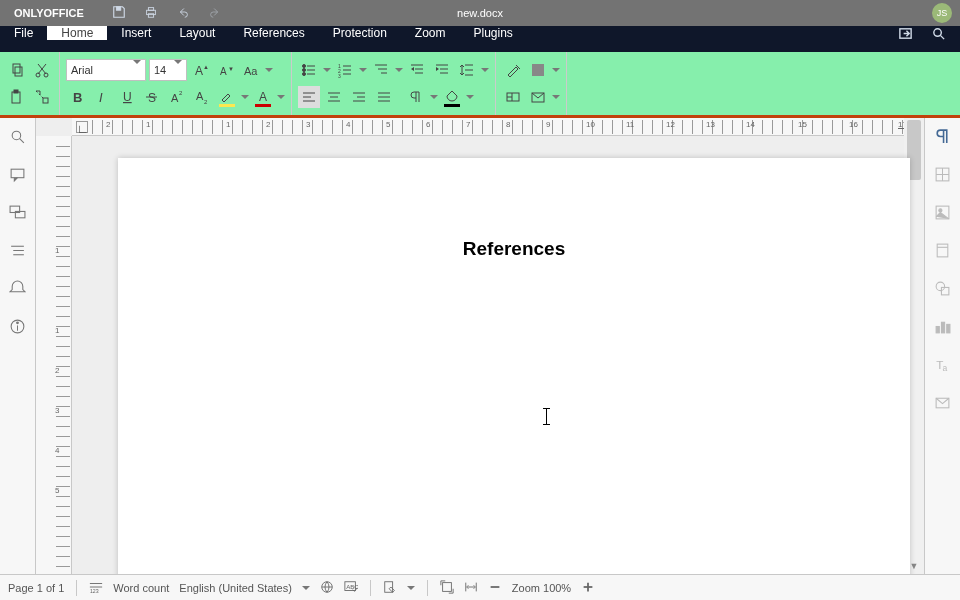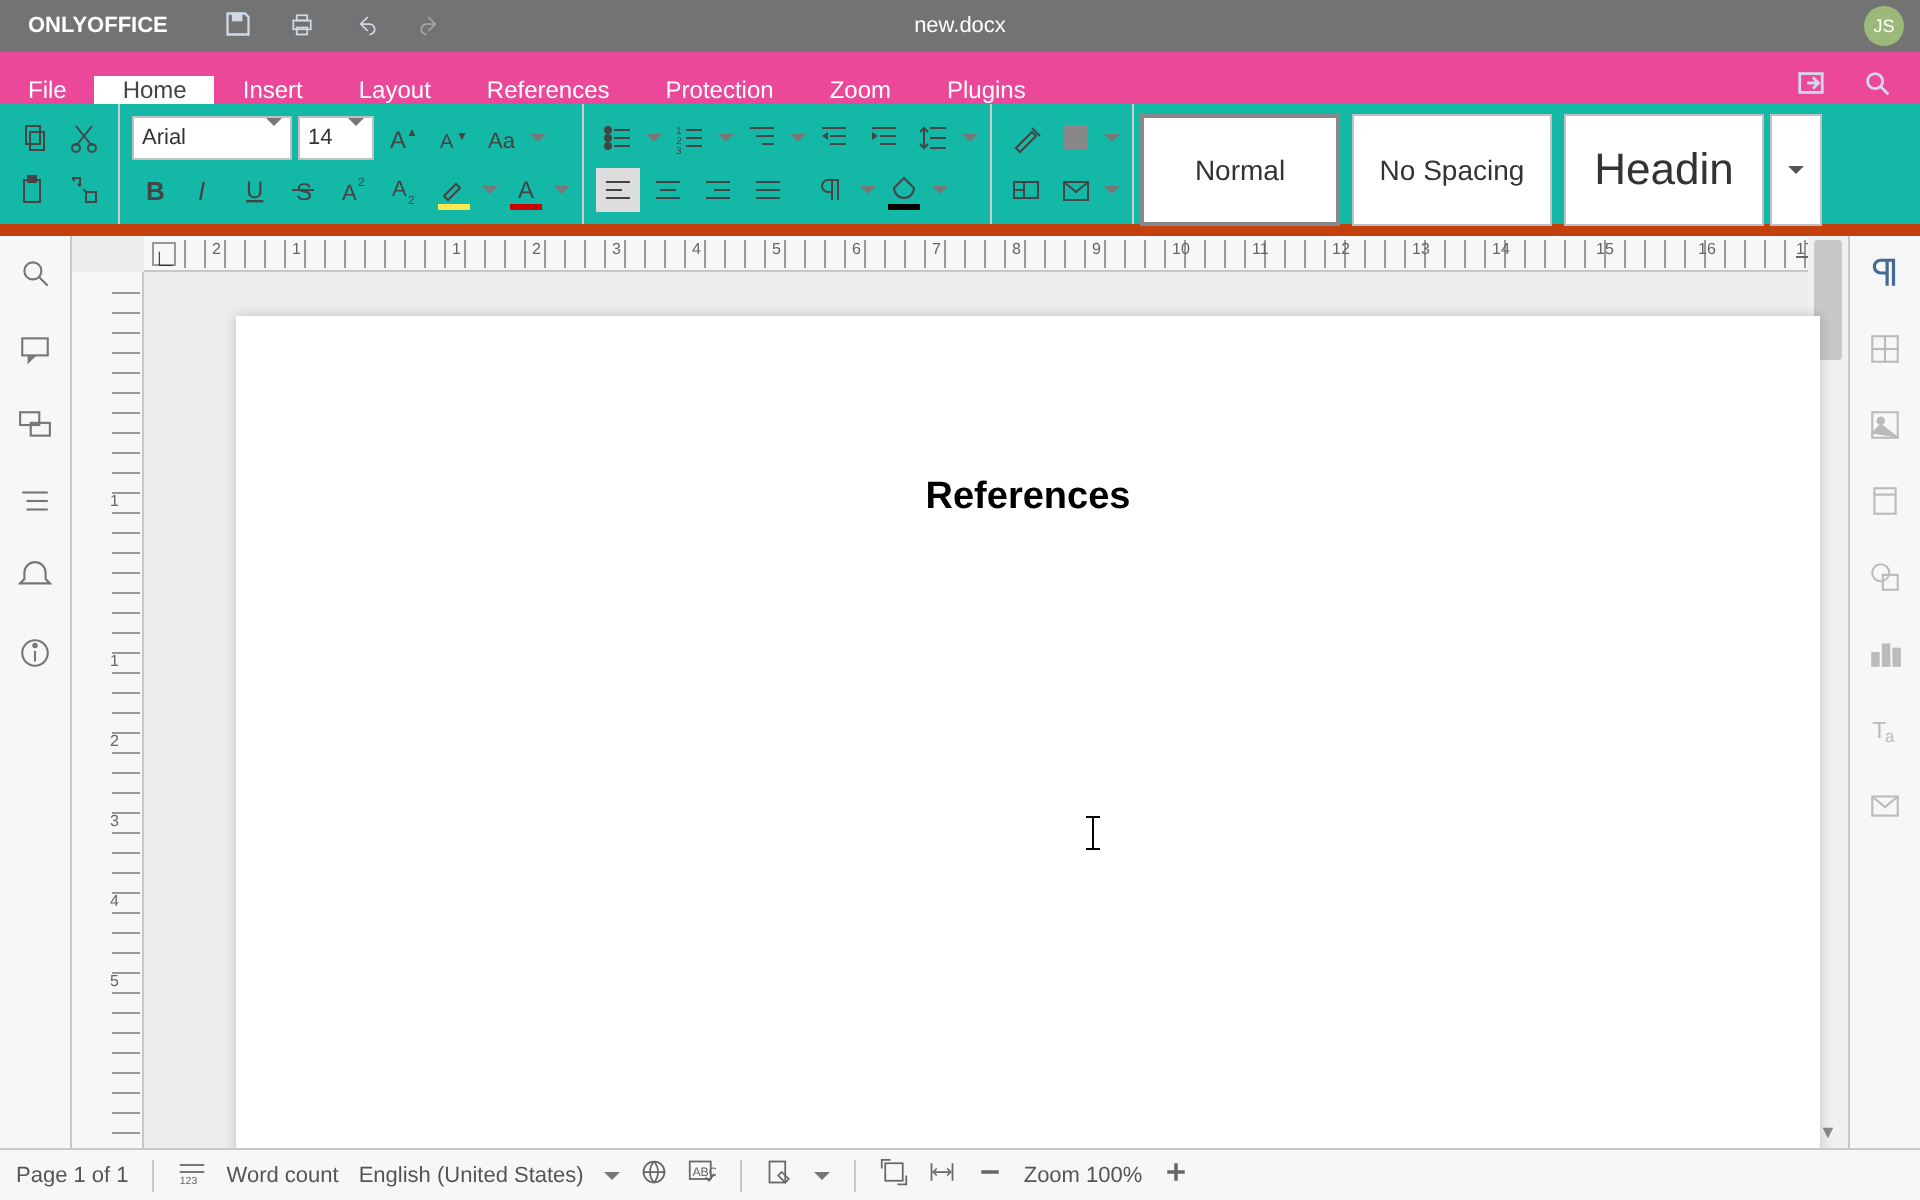--- a/index.html
+++ b/index.html
@@ -3,26 +3,26 @@
 <meta charset="utf-8">
 <style>
 html,body{margin:0;padding:0;width:960px;height:600px;overflow:hidden;font-family:Arial,Helvetica,sans-serif;font-size:12px;background:#f0f0f0;color:#333}
 *{box-sizing:border-box}
 .titlebar{height:26px;background:#737373;color:#fff;display:flex;align-items:center;padding:0 8px;position:relative}
 .titlebar .brand{display:flex;align-items:center;gap:6px;font-size:11px;font-weight:bold}
 .titlebar .tbicons{display:flex;gap:18px;margin-left:28px}
 .titlebar .tbicon svg{width:14px;height:14px;fill:#d0dae7;stroke:#d0dae7}
 .titlebar .title{position:absolute;left:0;right:0;text-align:center;font-size:11px;pointer-events:none}
 .titlebar .avatar{margin-left:auto;width:20px;height:20px;border-radius:50%;background:#9bb978;color:#fff;font-size:9px;display:flex;align-items:center;justify-content:center}
-.menubar{height:26px;background:#ec4899;color:#fff;display:flex;align-items:flex-end;font-size:12px}
+.menubar{height:26px;background:#0f172a;color:#fff;display:flex;align-items:flex-start;font-size:12px}
 .menubar .mitem{padding:0 14px;display:flex;align-items:center;cursor:default}
 .menubar .mitem.active{background:#fff;color:#444}
 .menubar .rside{margin-left:auto;display:flex;align-items:center;gap:18px;padding-right:14px}
 .menubar svg{width:15px;height:15px;stroke:#d0dae7;fill:none;stroke-width:1.5}
-.toolbar{height:66px;background:#14b8a6;border-bottom:6px solid #c2410c;display:flex}
+.toolbar{height:66px;background:#86efac;border-bottom:3px solid #c2410c;display:flex}
 .tgroup{border-right:1px solid #cbcbcb;padding:4px 6px;display:flex;flex-direction:column;justify-content:space-around}
 .trow{display:flex;align-items:center;gap:3px}
 .tbtn{width:22px;height:22px;display:flex;align-items:center;justify-content:center;color:#444}
 .tbtn svg{width:16px;height:16px;fill:#444;stroke:#444}
 .dd{width:8px;height:22px;display:flex;align-items:center;justify-content:center}
 .combo{height:22px;border:1px solid #c0c0c0;background:#fff;display:flex;align-items:center;padding:0 4px;font-size:11px}
 .combo .ddc{margin-left:auto}
 .stylebox{height:56px;border:1px solid #c0c0c0;background:#fff;display:flex;align-items:center;justify-content:center;font-size:14px;margin:5px 3px;padding:0 8px}
 .stylebox.sel{border:2px solid #888}
 .stylebox.big{font-size:22px}
@@ -377,28 +377,20 @@
             <rect x="2" y="4" width="12" height="9" fill="none"></rect>
             <path d="M2 4l6 5 6-5" fill="none"></path>
           </svg>
         </span>
         <span class="dd">
           <span class="tri"></span>
         </span>
     </div>
   </div>
 
-  <div style="display:flex">
-    <div class="stylebox sel" style="width:100px">Normal</div>
-    <div class="stylebox" style="width:100px">No Spacing</div>
-    <div class="stylebox big" style="width:100px">Headin</div>
-    <div class="styledrop">
-        <span class="tri" style="border-top-color:#555"></span>
-      </div>
-  </div>
 </div>
 
 <div class="main">
   <div class="lsb">
     <span class="sbicon"><svg viewBox="0 0 16 16">
           <circle cx="7" cy="7" r="4" fill="none"></circle>
           <path d="M10 10l4 4"></path>
         </svg></span>
     <span class="sbicon"><svg viewBox="0 0 16 16">
           <rect x="2" y="3" width="12" height="8" fill="none"></rect>

